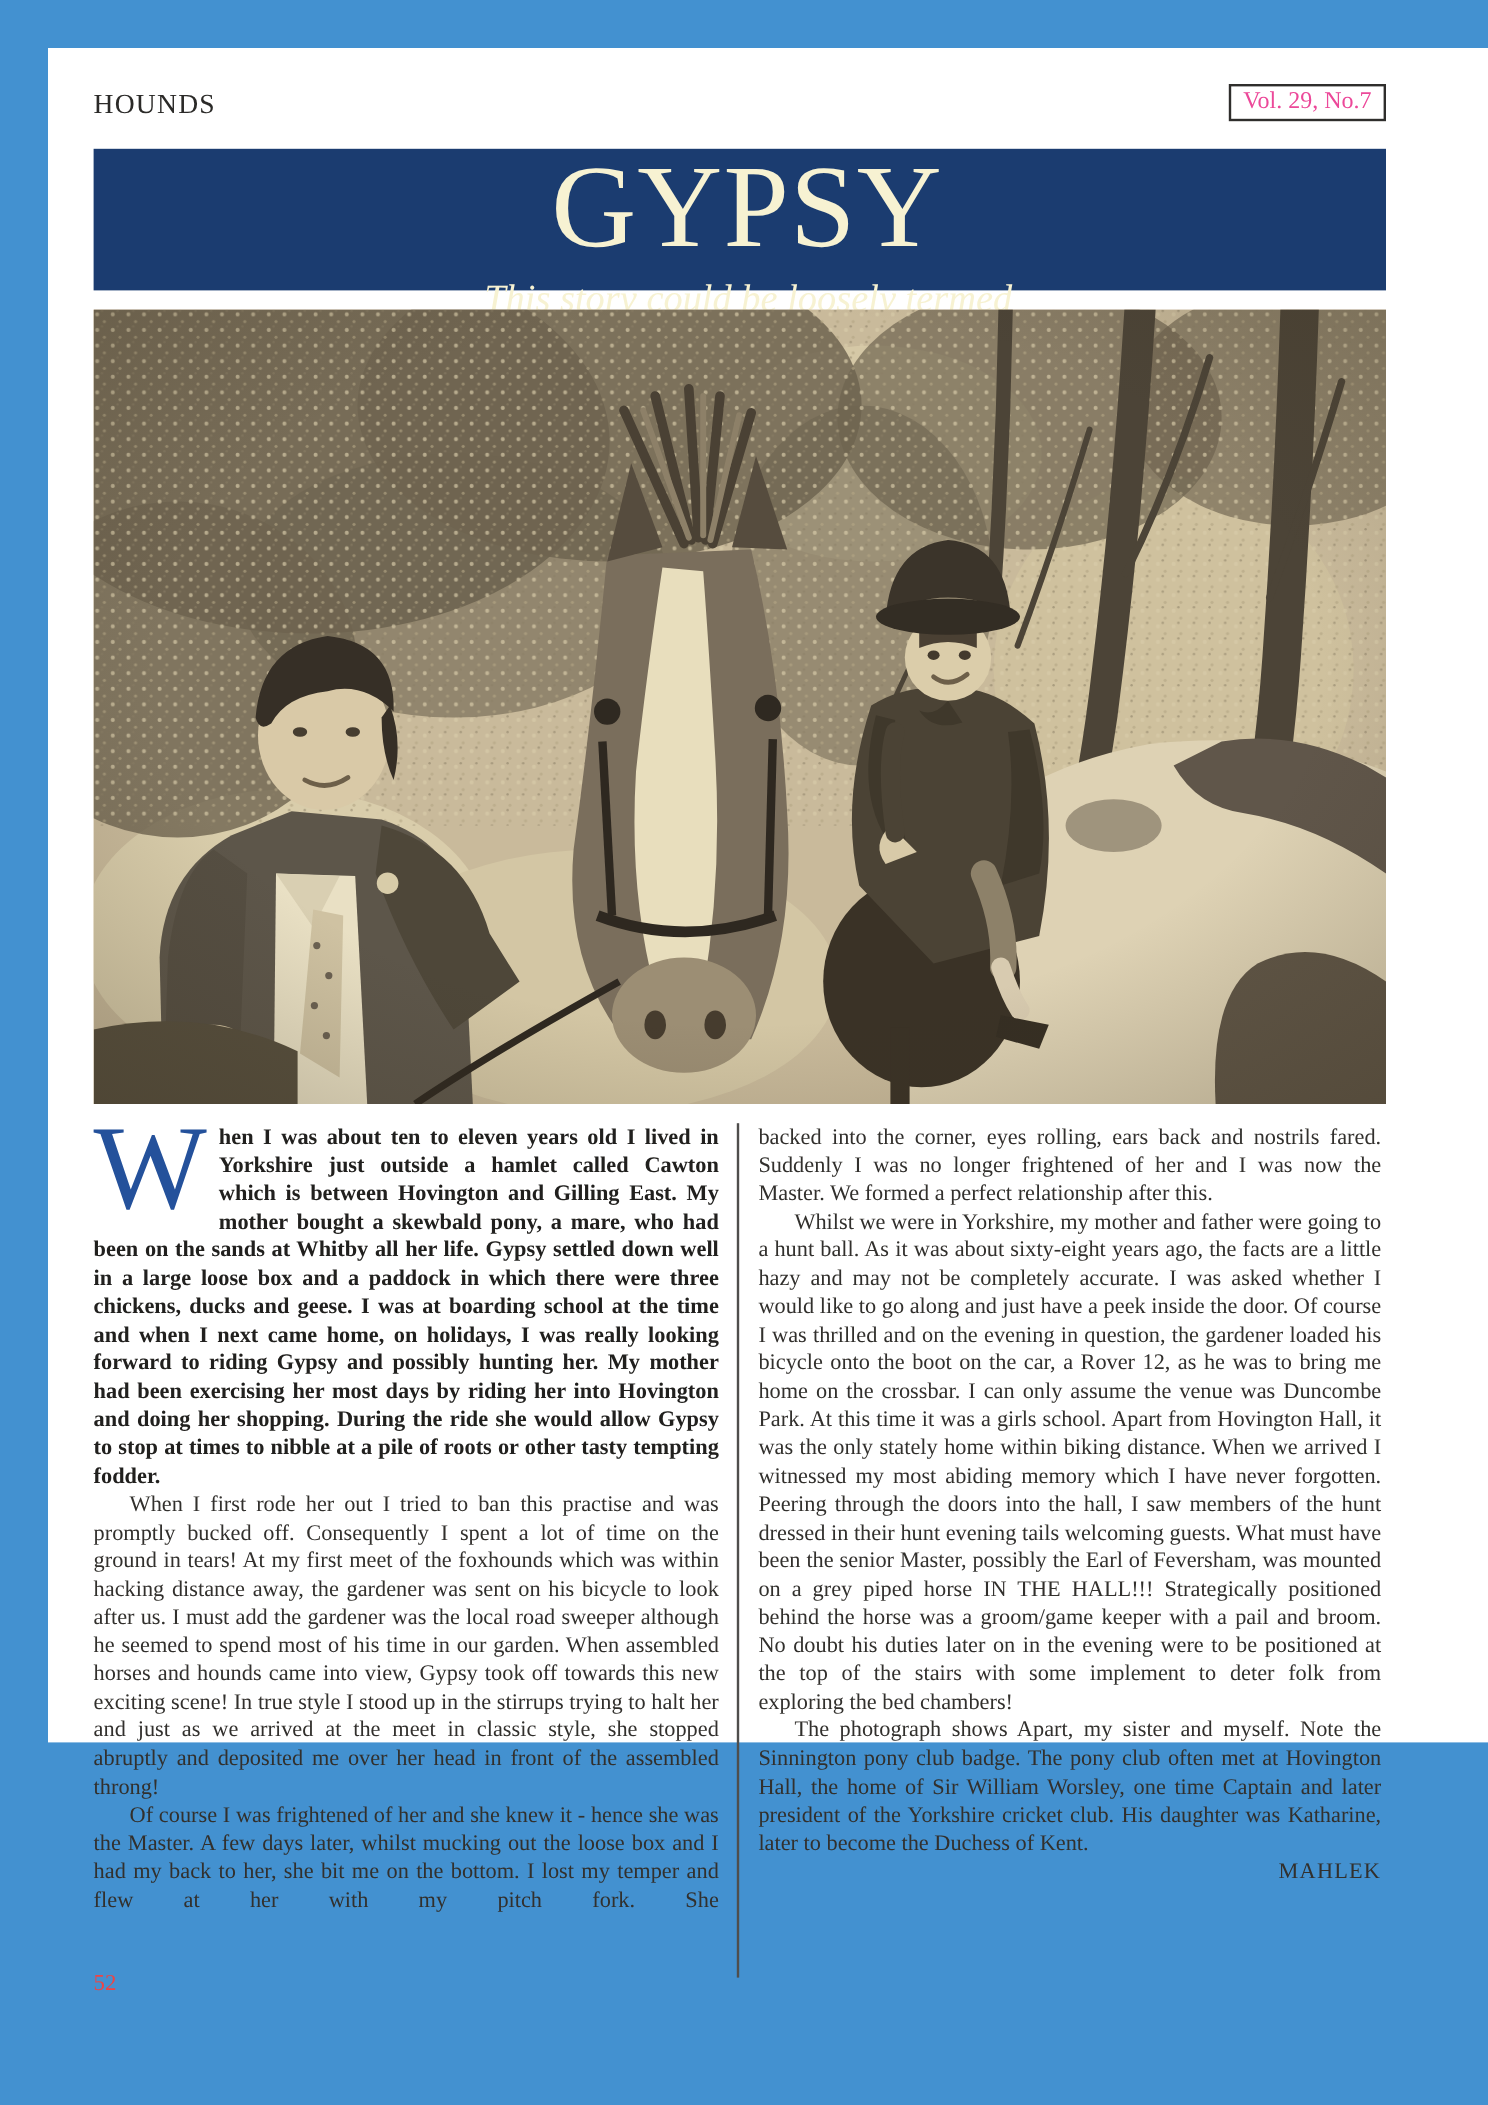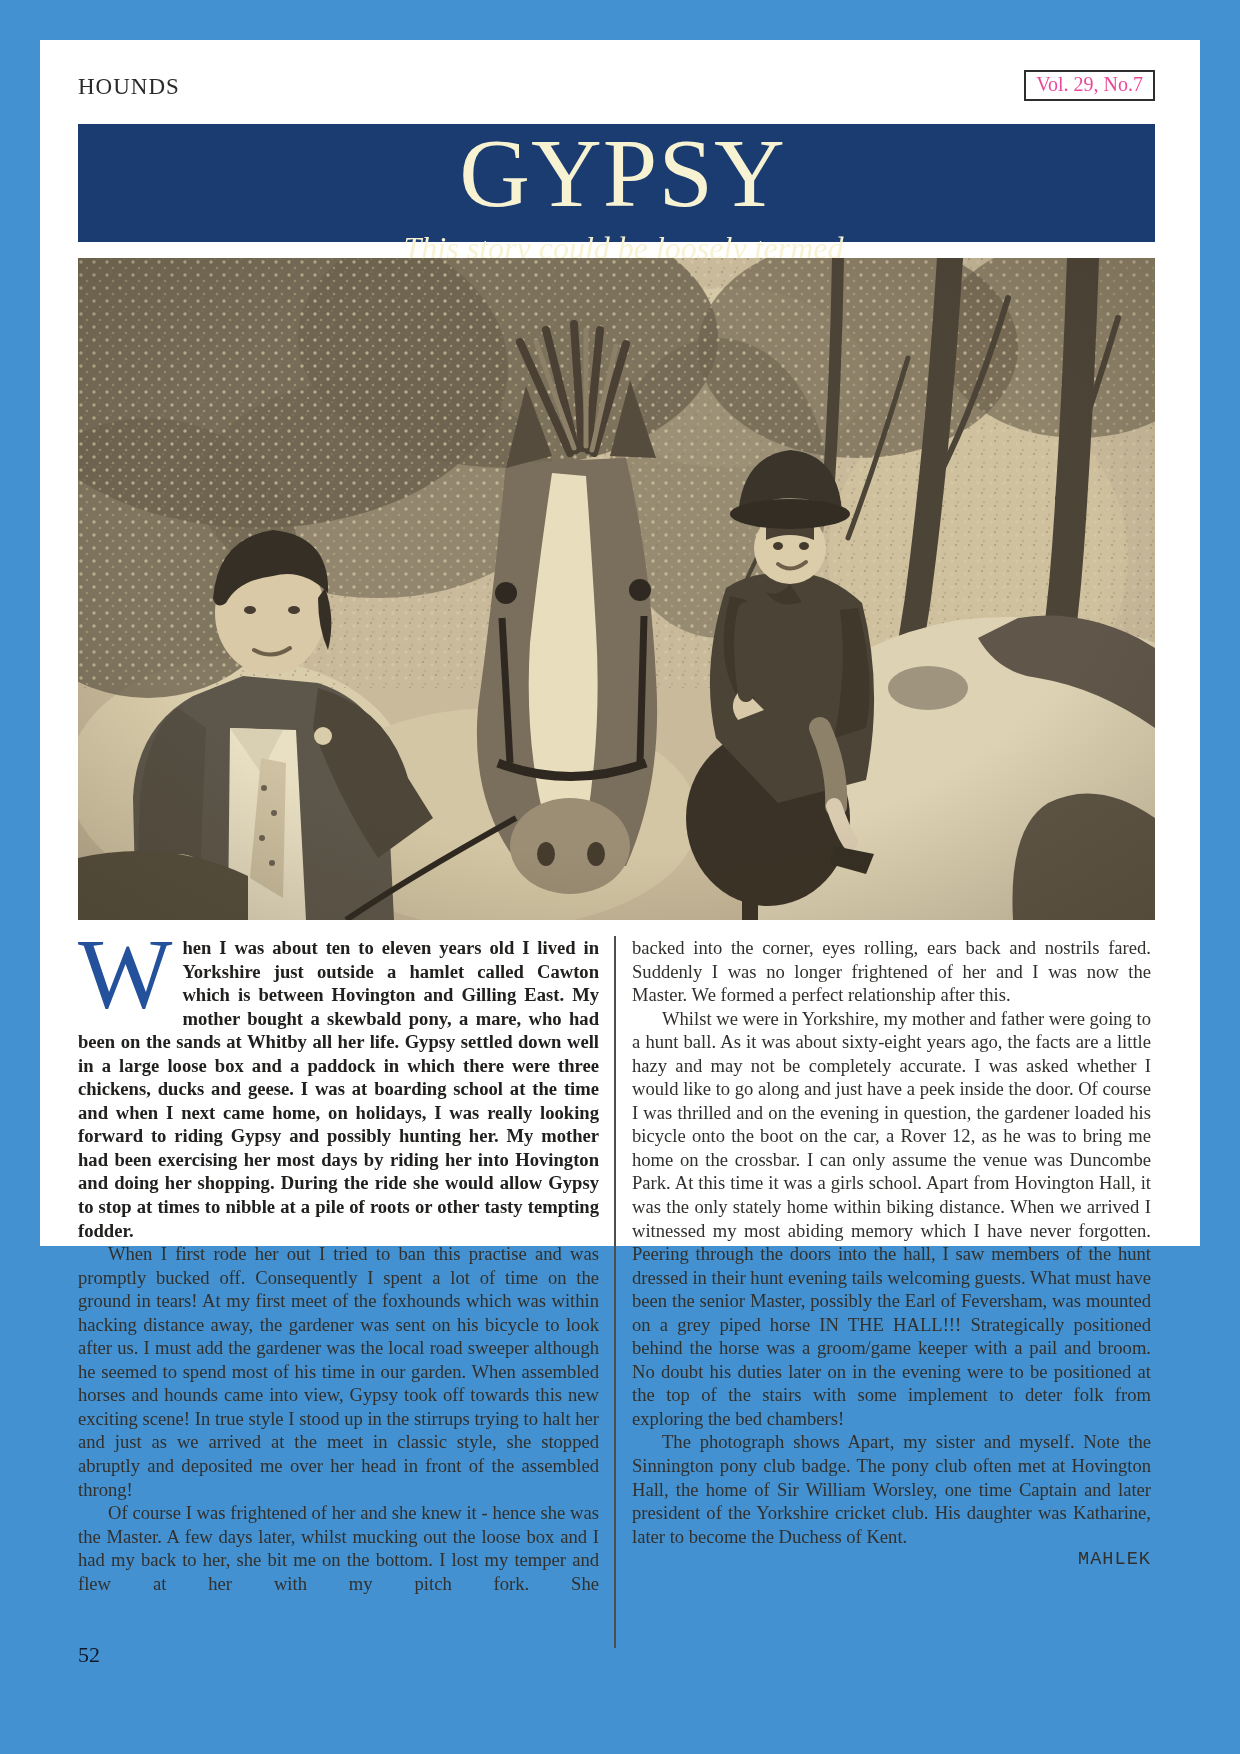--- a/index.html
+++ b/index.html
@@ -1,18 +1,18 @@
 <!DOCTYPE html>
 <html style="--frame_blue: #4391d0; --banner_navy: #1b3c70; --banner_cream: #f7f2d2; --dropcap_blue: #24519b;"><head>
 <meta charset="utf-8">
 <style>
   html,body{margin:0;padding:0;background:#4391d0;}
   .canvas{position:relative;width:1240px;height:1754px;background:var(--frame_blue,#4391d0);overflow:hidden;
           font-family:"Liberation Serif","DejaVu Serif",serif;}
-  .sheet{position:absolute;left:40px;top:40px;width:1160px;height:1206px;background:#ffffff;}
+  .sheet{position:absolute;left:40px;top:40px;width:1160px;height:1412px;background:#ffffff;padding-left:40px;}
 
   
   .masthead-row{position:absolute;left:38px;top:30px;width:1077px;height:40px;}
   .masthead{position:absolute;left:0;top:4px;font-size:23px;letter-spacing:1px;color:#2b2a28;}
   .issue-box{position:absolute;right:0;top:0;border:2px solid #2f2e2c;padding:1px 10px 3px 10px;
              font-size:20px;color:#ec4899;background:#fff;}
 
   
   .banner{position:absolute;left:38px;top:84px;width:1077px;height:118px;background:var(--banner_navy,#1b3c70);
           display:flex;align-items:center;flex-direction:column;}
@@ -30,23 +30,23 @@
   .col{width:521px;font-size:18.6px;line-height:23.55px;color:#32302d;text-align:justify;}
   .col-left{margin-right:15px;}
   .col-right{margin-left:16px;width:519px;}
   .divider{width:2px;background:#4f4e4c;height:712px;flex:none;}
   .col p{margin:0;}
   .col p.indent{text-indent:30px;}
   .col p.cont{text-align-last:justify;}
   .lead{font-weight:bold;color:#21201e;}
   .dropcap{float:left;color:var(--dropcap_blue,#24519b);font-size:100px;line-height:72px;
            padding:2px 10px 0 0;font-weight:normal;}
-  .signature{text-align:right;font-size:18.6px;line-height:23.55px;color:#32302d;letter-spacing:1px;font-family:Liberation Mono, monospace;}
-
-  .pagenum{position:absolute;left:38px;top:1602px;font-size:22px;color:#0f172a;}
+  .signature{text-align:right;font-size:18.6px;line-height:23.55px;color:#32302d;letter-spacing:1px;}
+
+  .pagenum{position:absolute;left:38px;top:1602px;font-size:19px;color:#ef4444;}
 </style>
 </head>
 <body>
 
 <div class="canvas">
   <div class="sheet">
 
     <div class="masthead-row">
       <div class="masthead">HOUNDS</div>
       <div class="issue-box">Vol. 29, No.7</div>

